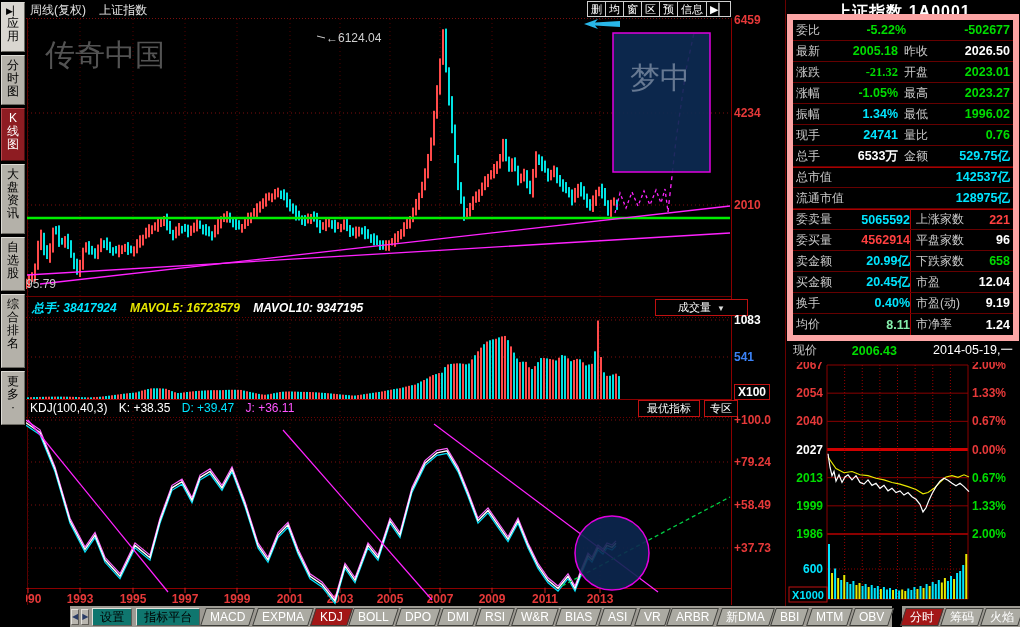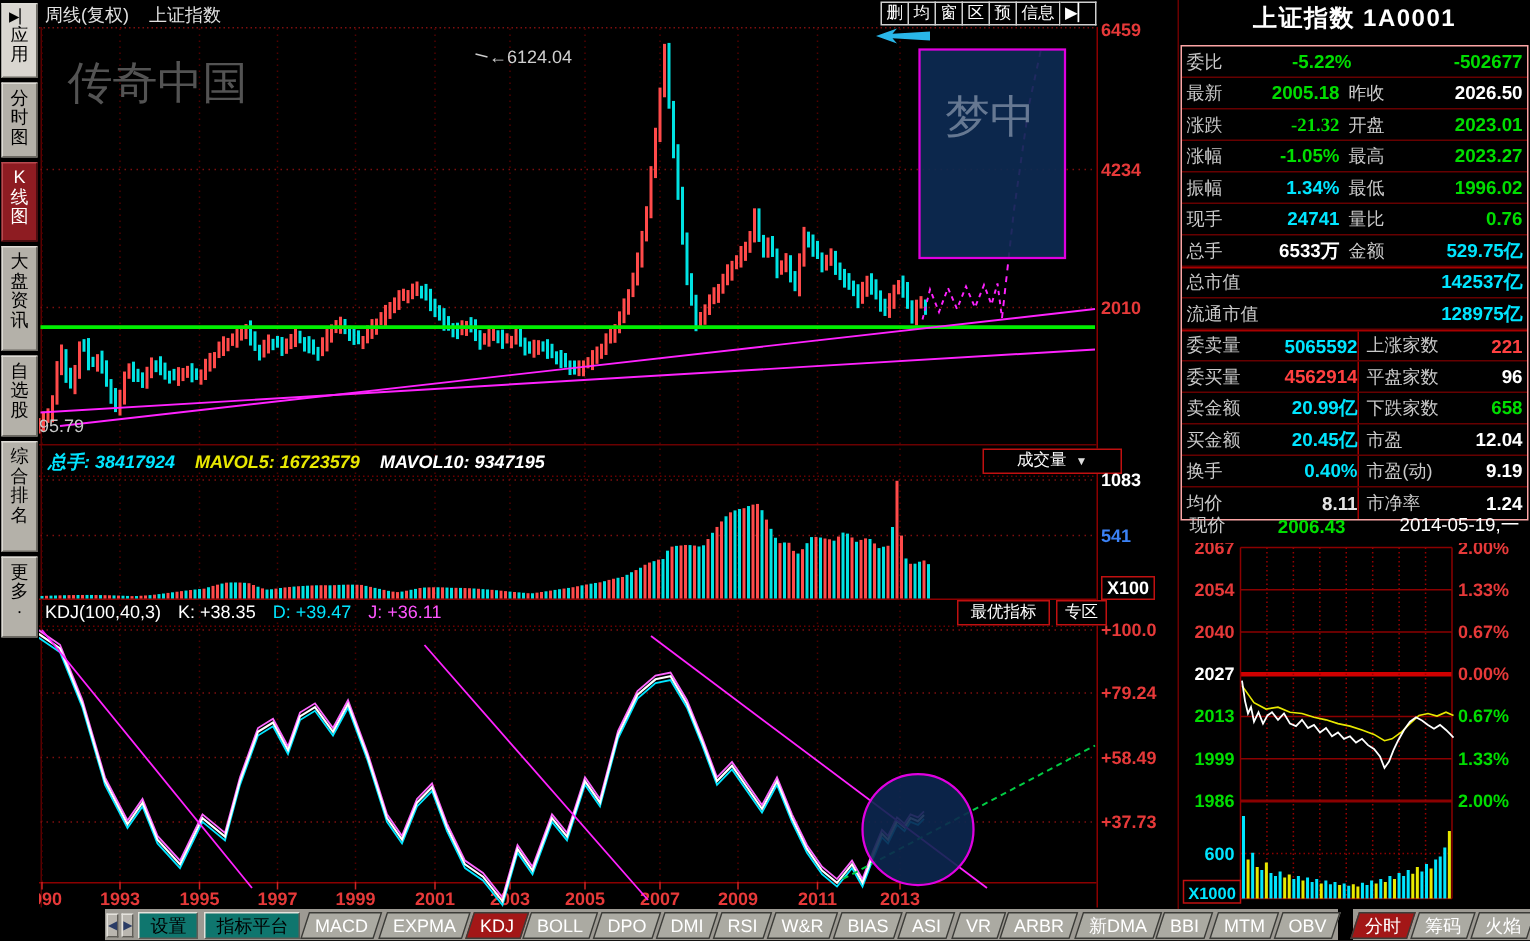--- a/index.html
+++ b/index.html
@@ -37,21 +37,21 @@
             font-size:11px;line-height:15px;text-align:center;background:#000;cursor:pointer;}
 
   .gut-label{position:absolute;left:734px;font-size:12px;font-weight:bold;white-space:nowrap;}
   .gut-box{border:1px solid #c01010;padding:0 3px;}
 
   
   .right-panel{position:absolute;left:785px;top:0;width:235px;height:627px;background:#000;
                border-left:1px solid #6a0000;}
   .qp-title{height:33px;text-align:center;color:#fff;font-weight:bold;font-size:16px;
             letter-spacing:1px;padding-top:2px;}
-  .qp-box{position:absolute;left:1px;right:1px;top:30px;border:1px solid #fca5a5;}
+  .qp-box{position:absolute;left:1px;right:1px;top:14px;border:6px solid #fca5a5;}
   .q-row{display:grid;height:21px;align-items:center;border-bottom:1px solid #660000;
          font-size:12px;padding:0 3px;}
   .q-row:last-child{border-bottom:none;}
   .q-lbl{color:#c9c9c9;white-space:nowrap;}
   .q-val{font-weight:bold;text-align:right;font-size:12.5px;white-space:nowrap;}
   .sect{border-top:1px solid #a80000;}
   .xj-row{display:grid;grid-template-columns:38px 66px 1fr;height:19px;align-items:center;
           font-size:12px;padding:0 4px;}
 
   
@@ -709,21 +709,21 @@
           <span class="q-val" style="color: rgb(255, 255, 255);">12.04</span>
         </div>
         <div class="q-row" style="grid-template-columns: 50px 64px 64px 1fr;">
           <span class="q-lbl">换手</span>
           <span class="q-val" style="color: rgb(0, 229, 255);">0.40%</span>
           <span class="q-lbl" style="border-left: 1px solid rgb(168, 0, 0); padding-left: 5px; align-self: stretch; display: flex; align-items: center;">市盈(动)</span>
           <span class="q-val" style="color: rgb(255, 255, 255);">9.19</span>
         </div>
         <div class="q-row" style="grid-template-columns: 50px 64px 64px 1fr;">
           <span class="q-lbl">均价</span>
-          <span class="q-val" style="color: #e5e5e5;">8.11</span>
+          <span class="q-val" style="color: #86efac;">8.11</span>
           <span class="q-lbl" style="border-left: 1px solid rgb(168, 0, 0); padding-left: 5px; align-self: stretch; display: flex; align-items: center;">市净率</span>
           <span class="q-val" style="color: rgb(255, 255, 255);">1.24</span>
         </div>
       </div>
     <svg id="intraday-svg" style="position:absolute;left:0;top:362px;" width="234" height="243" viewBox="786 362 234 243">
         <line x1="827" y1="365" x2="968" y2="365" stroke="#8b0000" stroke-width="1"></line>
         <text x="823" y="369" text-anchor="end" font-size="12" font-weight="bold" fill="#e63939">2067</text>
         <text x="972" y="369" font-size="12" font-weight="bold" fill="#e63939">2.00%</text>
         <line x1="827" y1="393.1666666666667" x2="968" y2="393.1666666666667" stroke="#8b0000" stroke-width="1"></line>
         <text x="823" y="397.1666666666667" text-anchor="end" font-size="12" font-weight="bold" fill="#e63939">2054</text>

